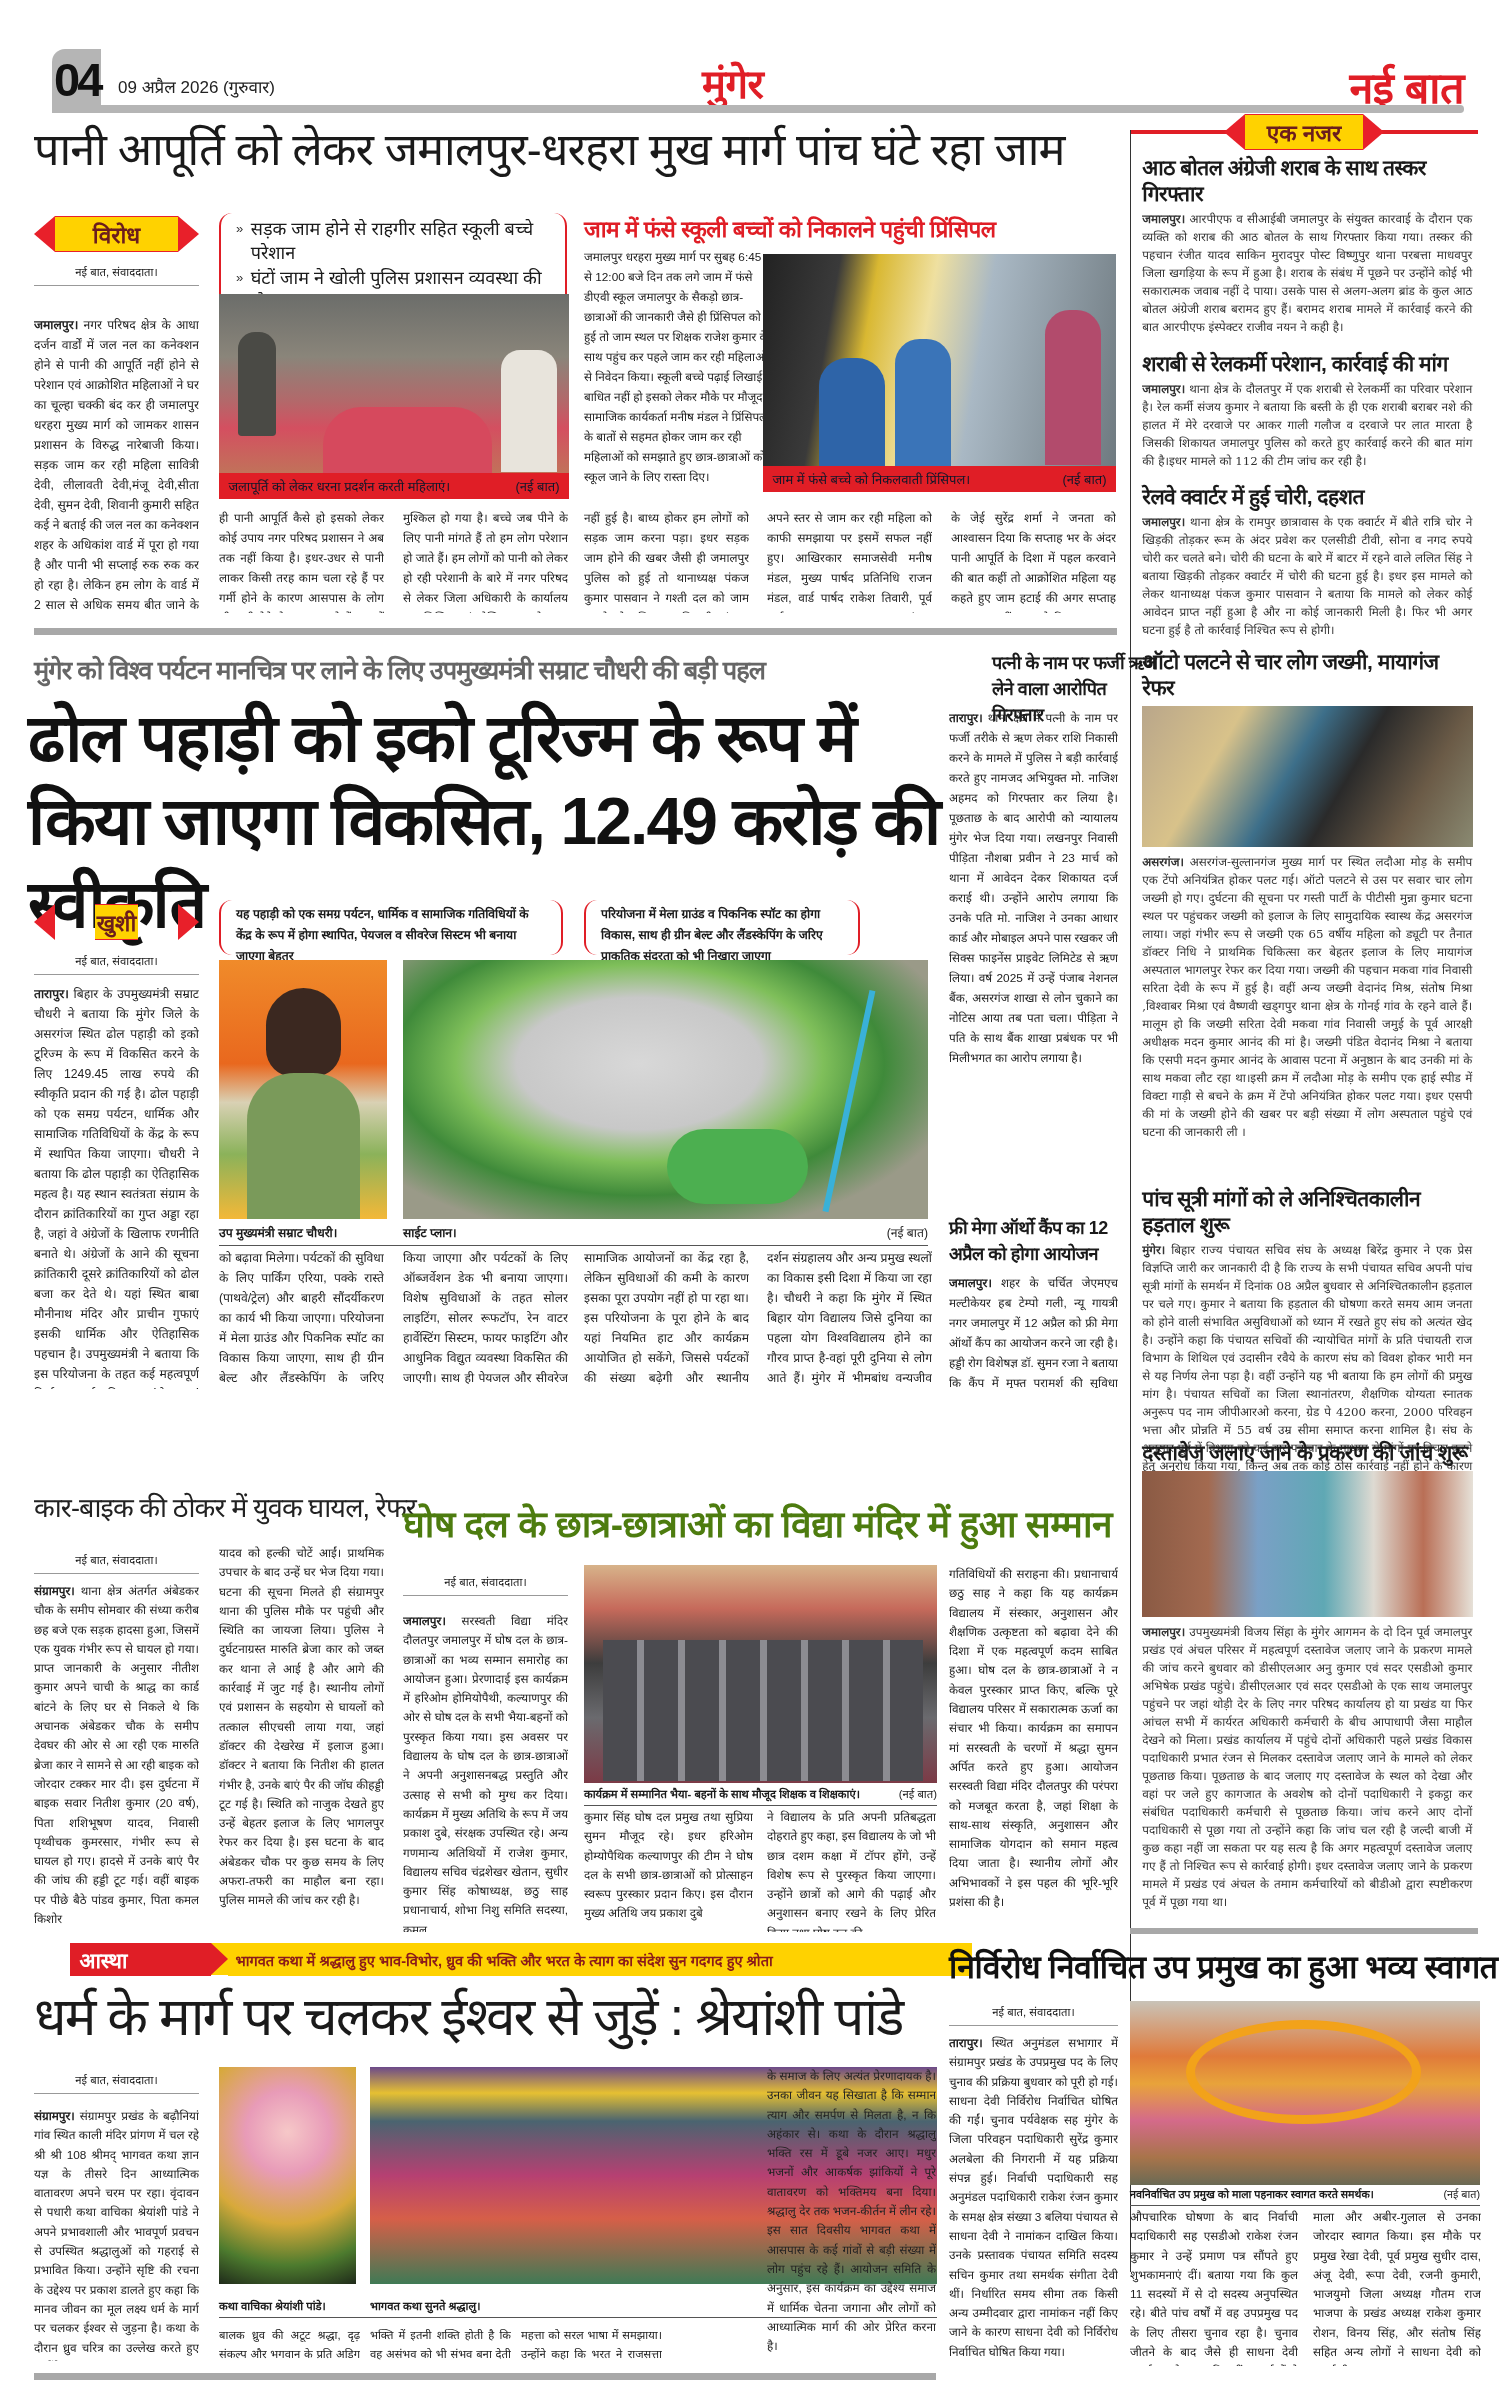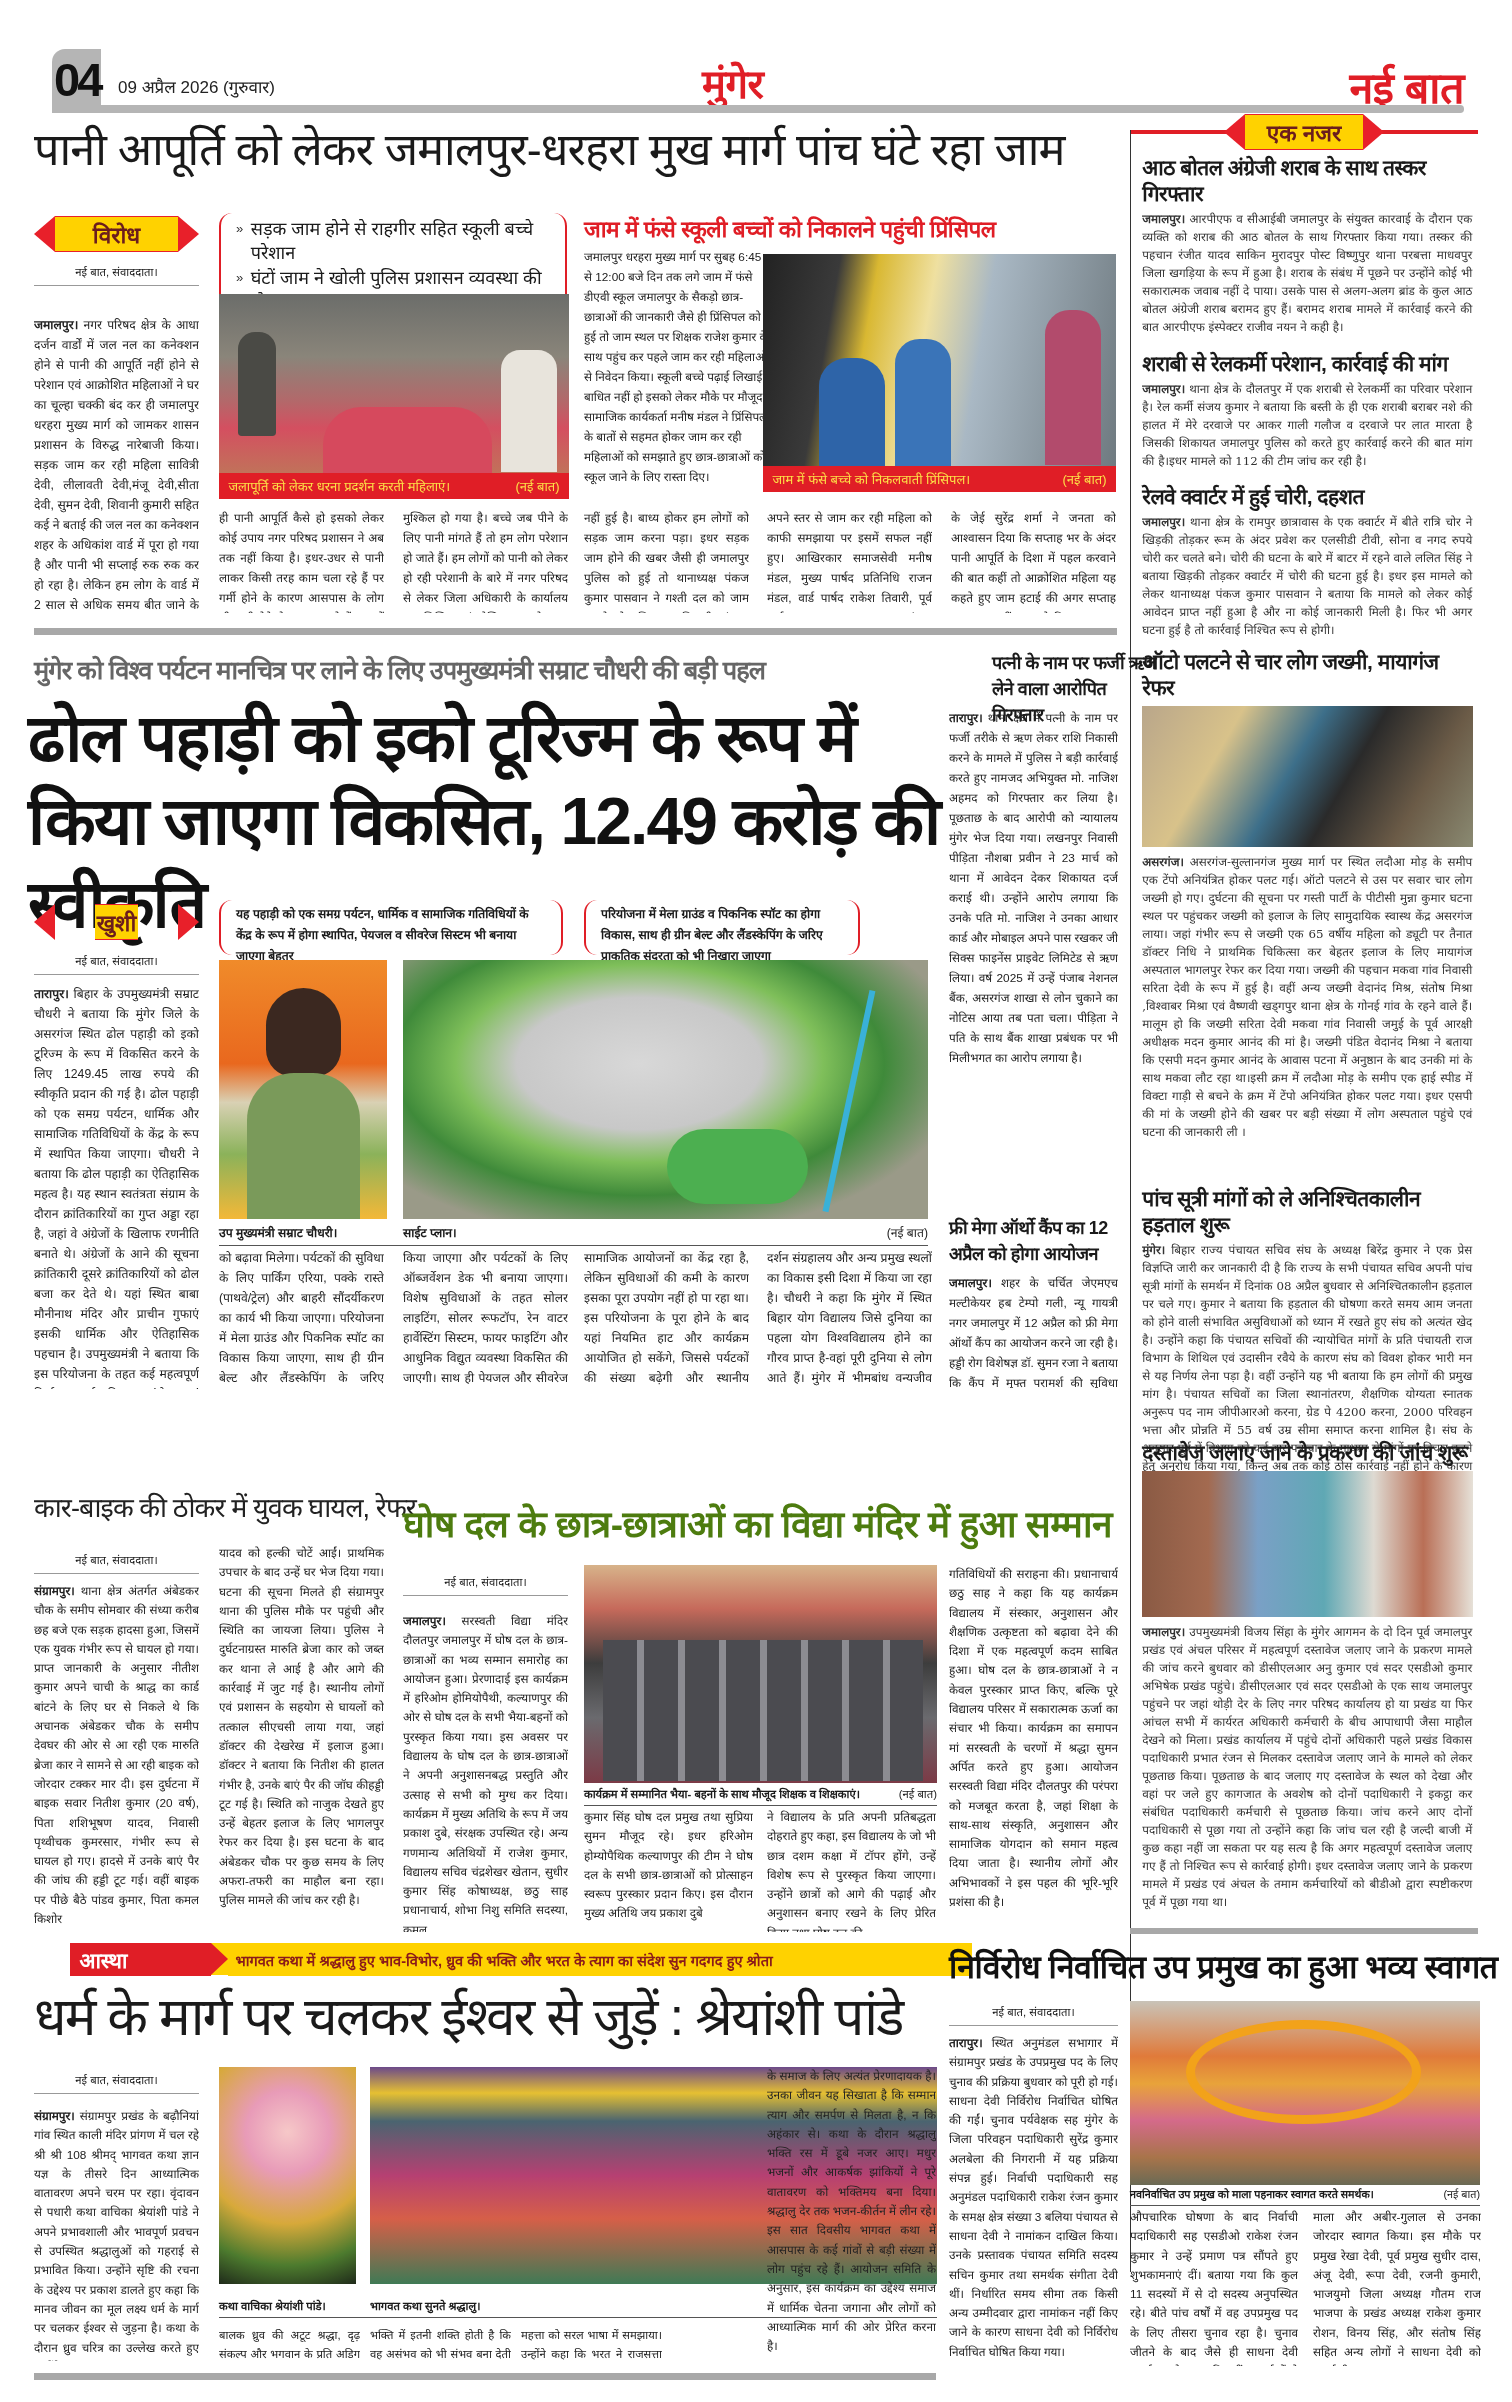--- a/index.html
+++ b/index.html
@@ -10,21 +10,21 @@
   .narrow { font-family: "Liberation Sans", sans-serif; font-size: 13px; line-height: 21px; text-align: justify; color: #222; }
   .col { position: absolute; overflow: hidden; }
   .dateline { font-weight: bold; }
   .byline { font-family: "Liberation Sans", sans-serif; font-size: 11.3px; text-align: center; border-bottom: 0.9px solid #999; padding-bottom: 5.6px; }
   .label-tag { position: absolute; height: 36px; display: flex; align-items: center; justify-content: center; }
   .label-tag .arrow-l, .label-tag .arrow-r { width: 0; height: 0; border-top: 18px solid transparent; border-bottom: 18px solid transparent; }
   .label-tag .arrow-l { border-right: 21px solid #e8202a; }
   .label-tag .arrow-r { border-left: 21px solid #e8202a; }
   .label-tag .mid { background: #ffd200; height: 36px; flex: 1; display: flex; align-items: center; justify-content: center; font-family: "Liberation Sans", sans-serif; font-weight: bold; font-size: 22.6px; color: #6b1d1d; border-top: 1.9px solid #e8202a; border-bottom: 1.9px solid #e8202a; }
   .photo { position: absolute; overflow: hidden; }
-  .caption-red { position: absolute; background: #e01e26; color: #fde047; font-family: "Liberation Sans", sans-serif; font-size: 13px; display: flex; justify-content: space-between; align-items: center; padding: 0 9.4px; height: 26px; }
+  .caption-red { position: absolute; background: #e01e26; color: #0f172a; font-family: "Liberation Sans", sans-serif; font-size: 13px; display: flex; justify-content: space-between; align-items: center; padding: 0 9.4px; height: 26px; }
   .caption-plain { position: absolute; font-family: "Liberation Sans", sans-serif; font-size: 12.2px; font-weight: bold; border-bottom: 1.9px solid #555; display:flex; justify-content: space-between; align-items: flex-end; padding-bottom: 3.8px;}
   .rule-gray { position: absolute; background: #a8a8a8; height: 7.5px; }
   .bracket-box { position: absolute; border-left: 2.8px solid #e01e26; border-right: 2.8px solid #e01e26; border-radius: 13px; padding: 3.8px 15px; font-family: "Liberation Sans", sans-serif; }
   .bullet { display: flex; gap: 7.5px; font-size: 18px; line-height: 24.5px; }
   .bullet .b-icon { color: #333; font-size: 13px; }
   .right-col-box { position: absolute; border-left: 1.9px solid #333; }
   .sidebar-h { font-family: "Liberation Sans", sans-serif; font-weight: bold; font-size: 21px; line-height: 26px; margin: 5.6px 0 3.8px; letter-spacing: -0.5px; }
   .sidebar-p { font-family: "DejaVu Serif", serif; font-size: 11.8px; line-height: 18px; color: #333; text-align: justify; }
 </style>
 </head>

